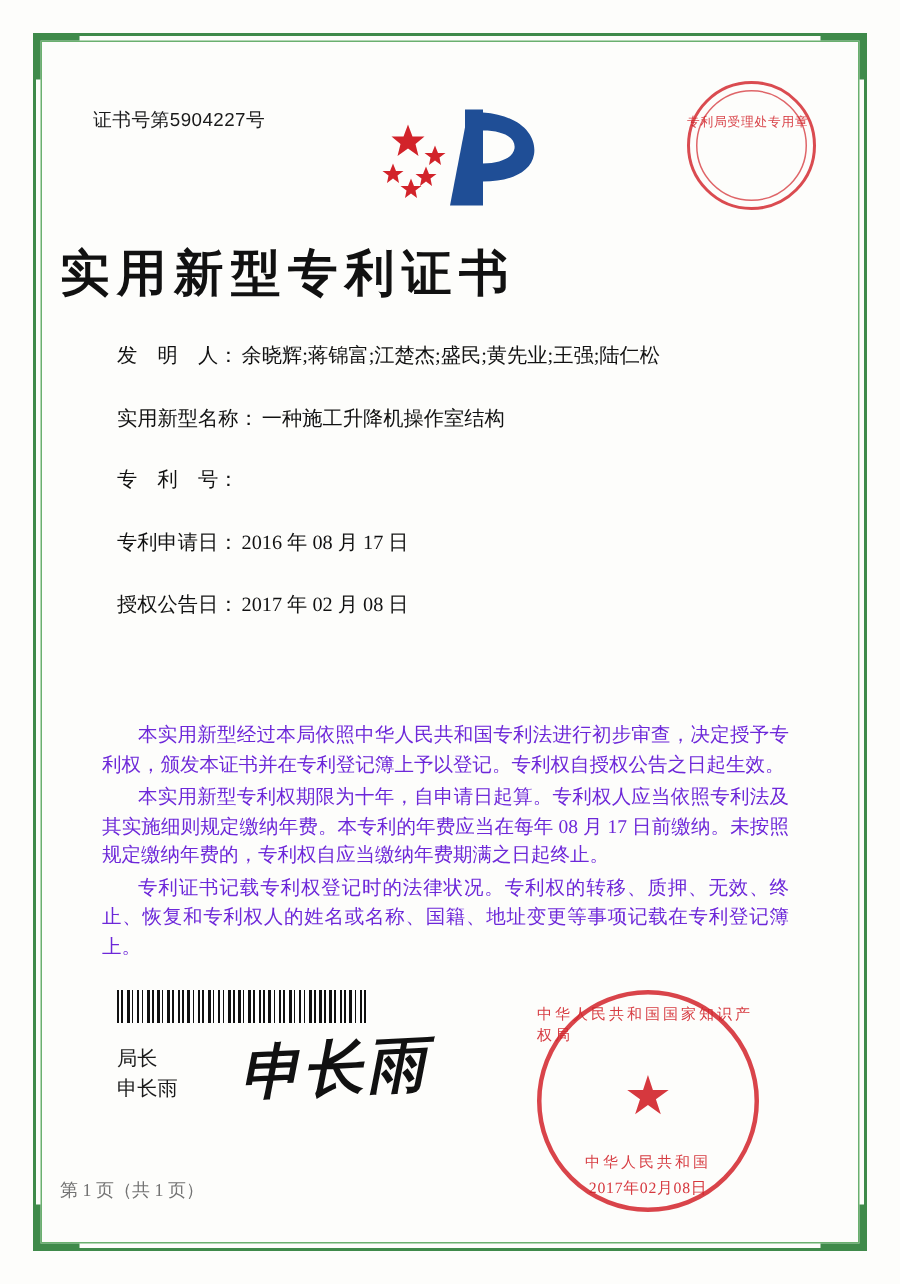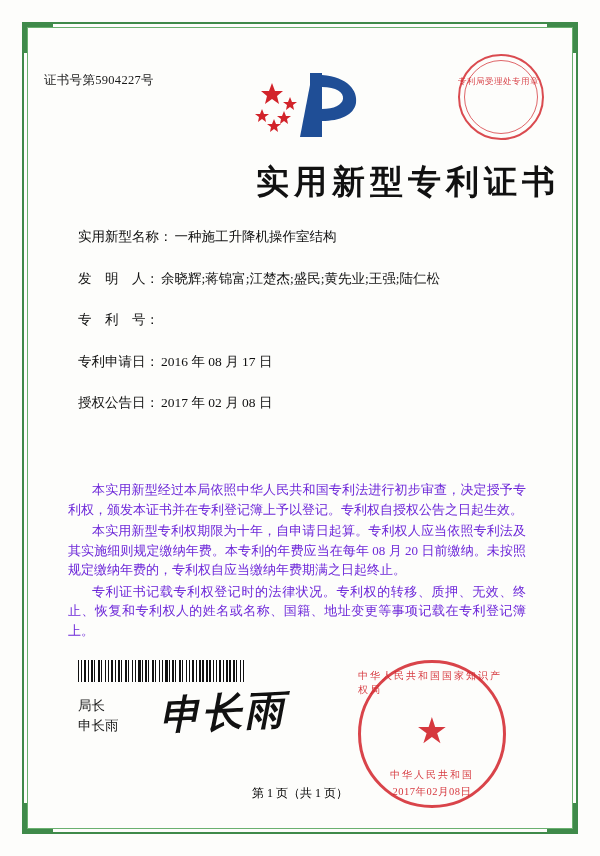--- a/index.html
+++ b/index.html
@@ -48,26 +48,26 @@
   .content {
     position: absolute;
     left: 40px;
     top: 40px;
     right: 40px;
     bottom: 40px;
   }
 
   .cert-no {
     position: absolute;
-    left: 4px;
+    left: 22px;
     top: 32px;
     font-size: 12.5px;
     letter-spacing: 0.3px;
     color: #1a1a1a;
-    font-family: Liberation Serif, serif;
+    font-family: Liberation Sans, sans-serif;
   }
 
   
   .logo {
     position: absolute;
     left: 200px;
     top: 25px;
     width: 130px;
     height: 90px;
   }
@@ -108,21 +108,21 @@
     box-sizing: border-box;
     font-family: "Liberation Serif", "DejaVu Serif", serif;
     letter-spacing: 0.5px;
   }
 
   .title {
     position: absolute;
     left: 0;
     right: 0;
     top: 120px;
-    text-align: right;
+    text-align: left;
     font-size: 33px;
     font-weight: bold;
     letter-spacing: 5px;
     color: #111;
     font-family: "DejaVu Serif", "Liberation Serif", serif;
   }
 
   .fields {
     position: absolute;
     left: 38px;
@@ -249,23 +249,23 @@
     color: #d2232a;
     opacity: 0.9;
     letter-spacing: 0.5px;
   }
 
   .page-footer {
     position: absolute;
     left: 0;
     right: 0;
     bottom: 14px;
-    text-align: center;
+    text-align: left;
     font-size: 12px;
-    color: #000000;
+    color: #737373;
   }
 </style>
 </head>
 <body>
 
 <div class="page">
 
   <div class="border-outer"></div>
   <div class="border-inner"></div>
   <div class="corner tl"></div>
@@ -297,43 +297,43 @@
     <div class="seal-top">
       <div class="ring"></div>
       <div class="ring2"></div>
       <div class="txt">专利局受理处专用章</div>
     </div>
 
     <div class="title">实用新型专利证书</div>
 
     <div class="fields">
       <div class="field-row">
+        <span class="field-label">发　明　人：</span>
+        <span class="field-value">余晓辉;蒋锦富;江楚杰;盛民;黄先业;王强;陆仁松</span>
+      </div>
+      <div class="field-row">
         <span class="field-label">实用新型名称：</span>
         <span class="field-value">一种施工升降机操作室结构</span>
       </div>
       <div class="field-row">
-        <span class="field-label">发　明　人：</span>
-        <span class="field-value">余晓辉;蒋锦富;江楚杰;盛民;黄先业;王强;陆仁松</span>
-      </div>
-      <div class="field-row">
         <span class="field-label">专　利　号：</span>
       </div>
       <div class="field-row">
         <span class="field-label">专利申请日：</span>
         <span class="field-value">2016 年 08 月 17 日</span>
       </div>
       <div class="field-row">
         <span class="field-label">授权公告日：</span>
         <span class="field-value">2017 年 02 月 08 日</span>
       </div>
     </div>
 
     <div class="body-text">
       <p>本实用新型经过本局依照中华人民共和国专利法进行初步审查，决定授予专利权，颁发本证书并在专利登记簿上予以登记。专利权自授权公告之日起生效。</p>
-      <p>本实用新型专利权期限为十年，自申请日起算。专利权人应当依照专利法及其实施细则规定缴纳年费。本专利的年费应当在每年 08 月 20 日前缴纳。未按照规定缴纳年费的，专利权自应当缴纳年费期满之日起终止。</p>
+      <p>本实用新型专利权期限为十年，自申请日起算。专利权人应当依照专利法及其实施细则规定缴纳年费。本专利的年费应当在每年 08 月 17 日前缴纳。未按照规定缴纳年费的，专利权自应当缴纳年费期满之日起终止。</p>
       <p>专利证书记载专利权登记时的法律状况。专利权的转移、质押、无效、终止、恢复和专利权人的姓名或名称、国籍、地址变更等事项记载在专利登记簿上。</p>
     </div>
 
     <div class="barcode"></div>
 
     <div class="signature-block">
       <div>局长</div>
       <div>申长雨</div>
     </div>
 

